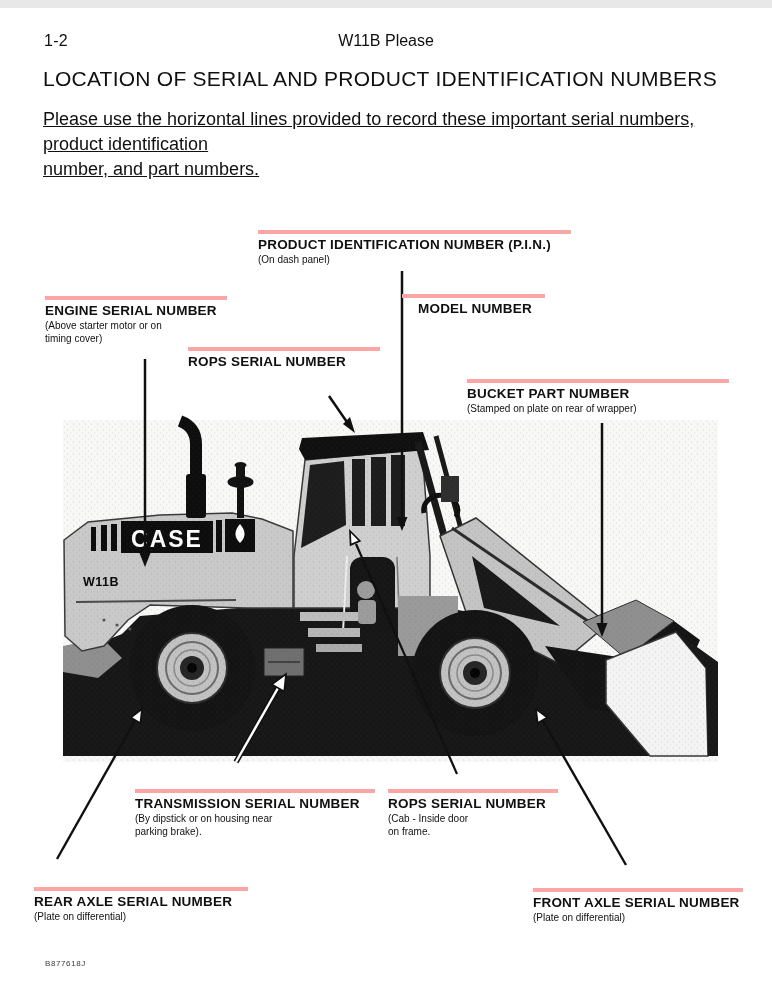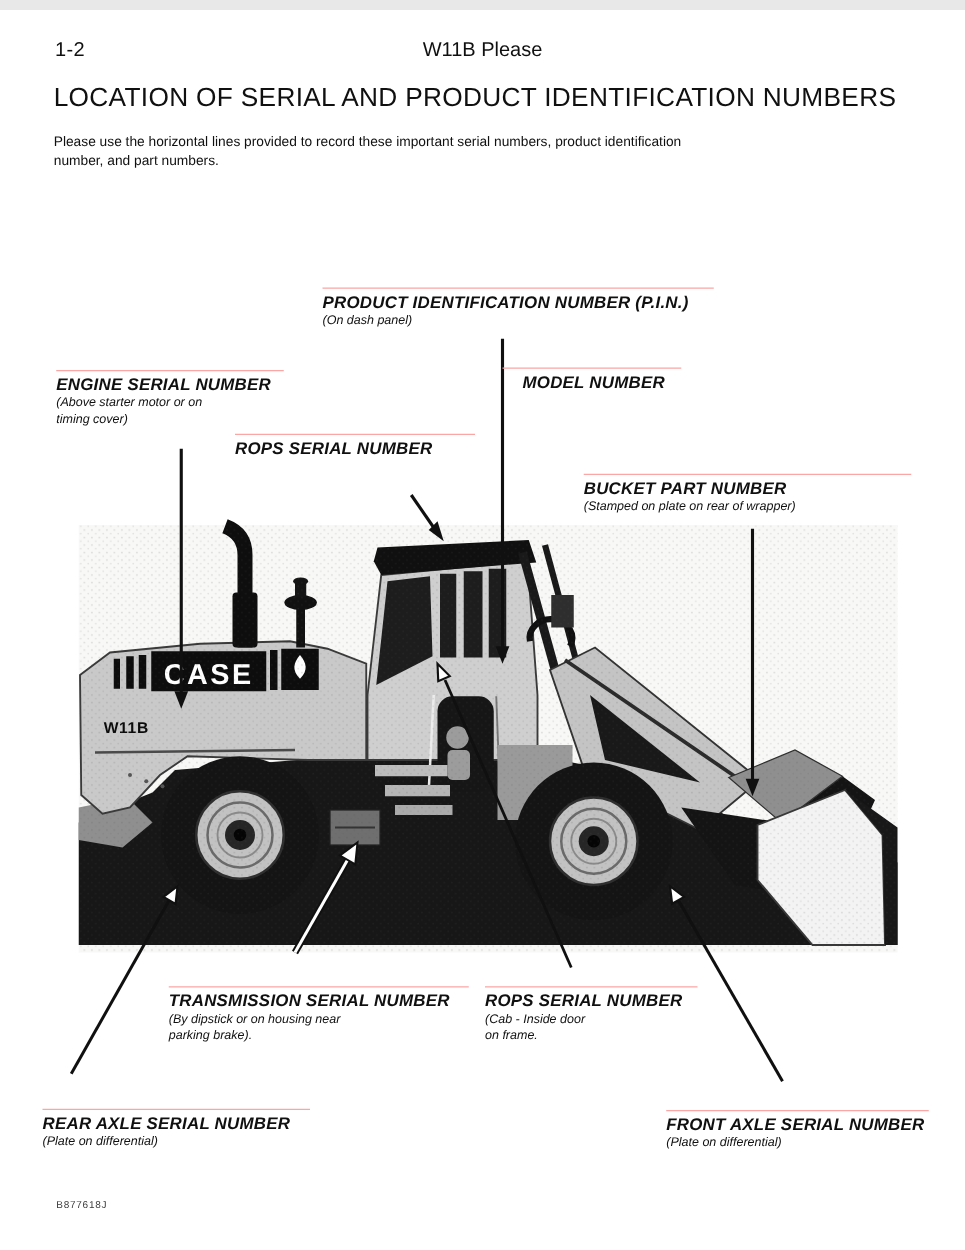--- a/index.html
+++ b/index.html
@@ -10,26 +10,26 @@
   }
   .abs{position:absolute;}
   .page-num{left:44px;top:24px;font-size:16px;letter-spacing:0.3px;}
   .header-title{left:0;right:0;top:24px;text-align:center;font-size:16px;}
   .doc-title{
     left:0;right:12px;top:59px;text-align:center;
     font-size:21px;font-weight:400;letter-spacing:0.25px;
   }
   .intro{
     left:43px;top:99px;width:706px;
-    font-size:11px;line-height:1.4;white-space:pre-line;
+    font-size:18px;line-height:1.4;white-space:pre-line;text-decoration:underline;
   }
   .figure-svg{left:0;top:0;width:772px;height:1000px;z-index:1;}
   .callout{
     position:absolute;z-index:2;
-    border-top:1px solid #fca5a5;padding-top:3px;font-style:italic;
+    border-top:4px solid #fca5a5;padding-top:3px;
   }
   .callout .t{
     font-size:13.5px;font-weight:bold;letter-spacing:0.2px;
     line-height:1.22;white-space:pre;
   }
   .callout .n{
     font-size:10px;font-weight:normal;line-height:1.28;
     margin-top:1px;white-space:pre;
   }
   .co-pin{left:258px;top:222px;width:313px;}

